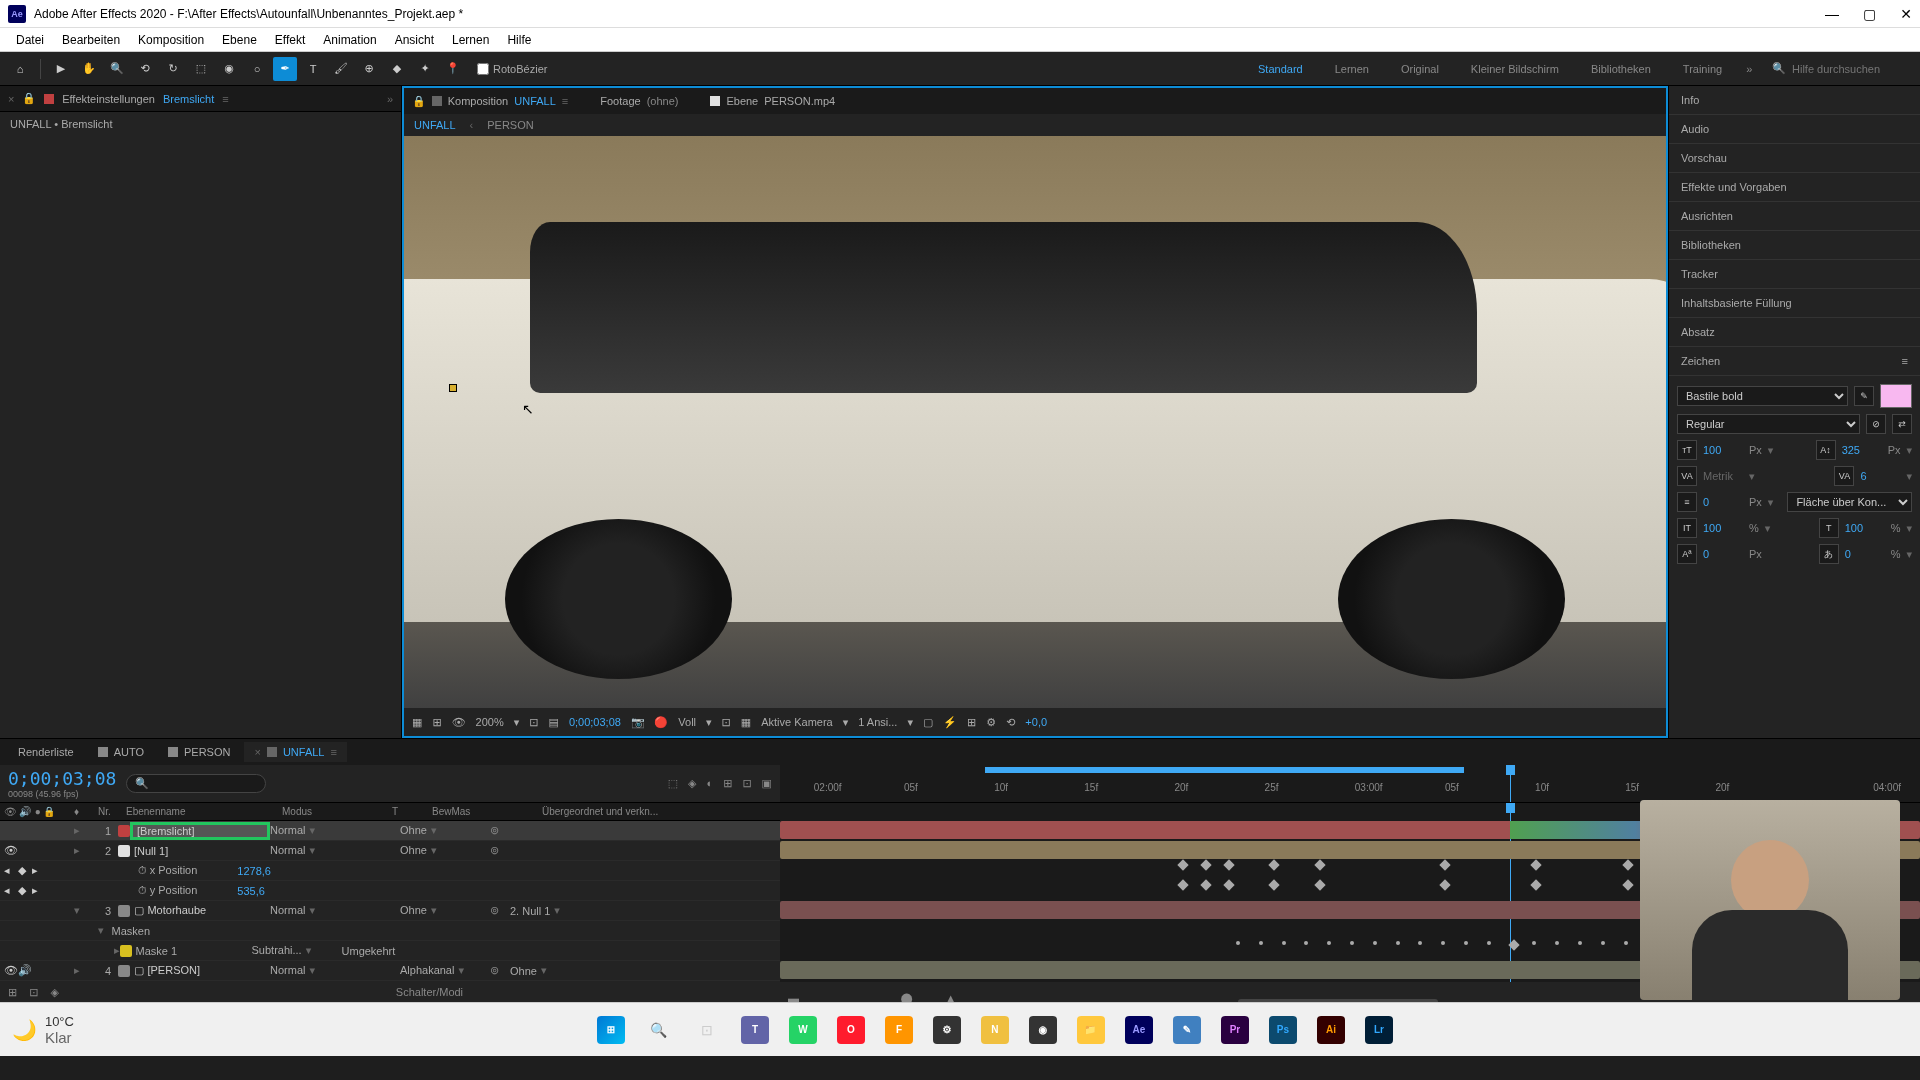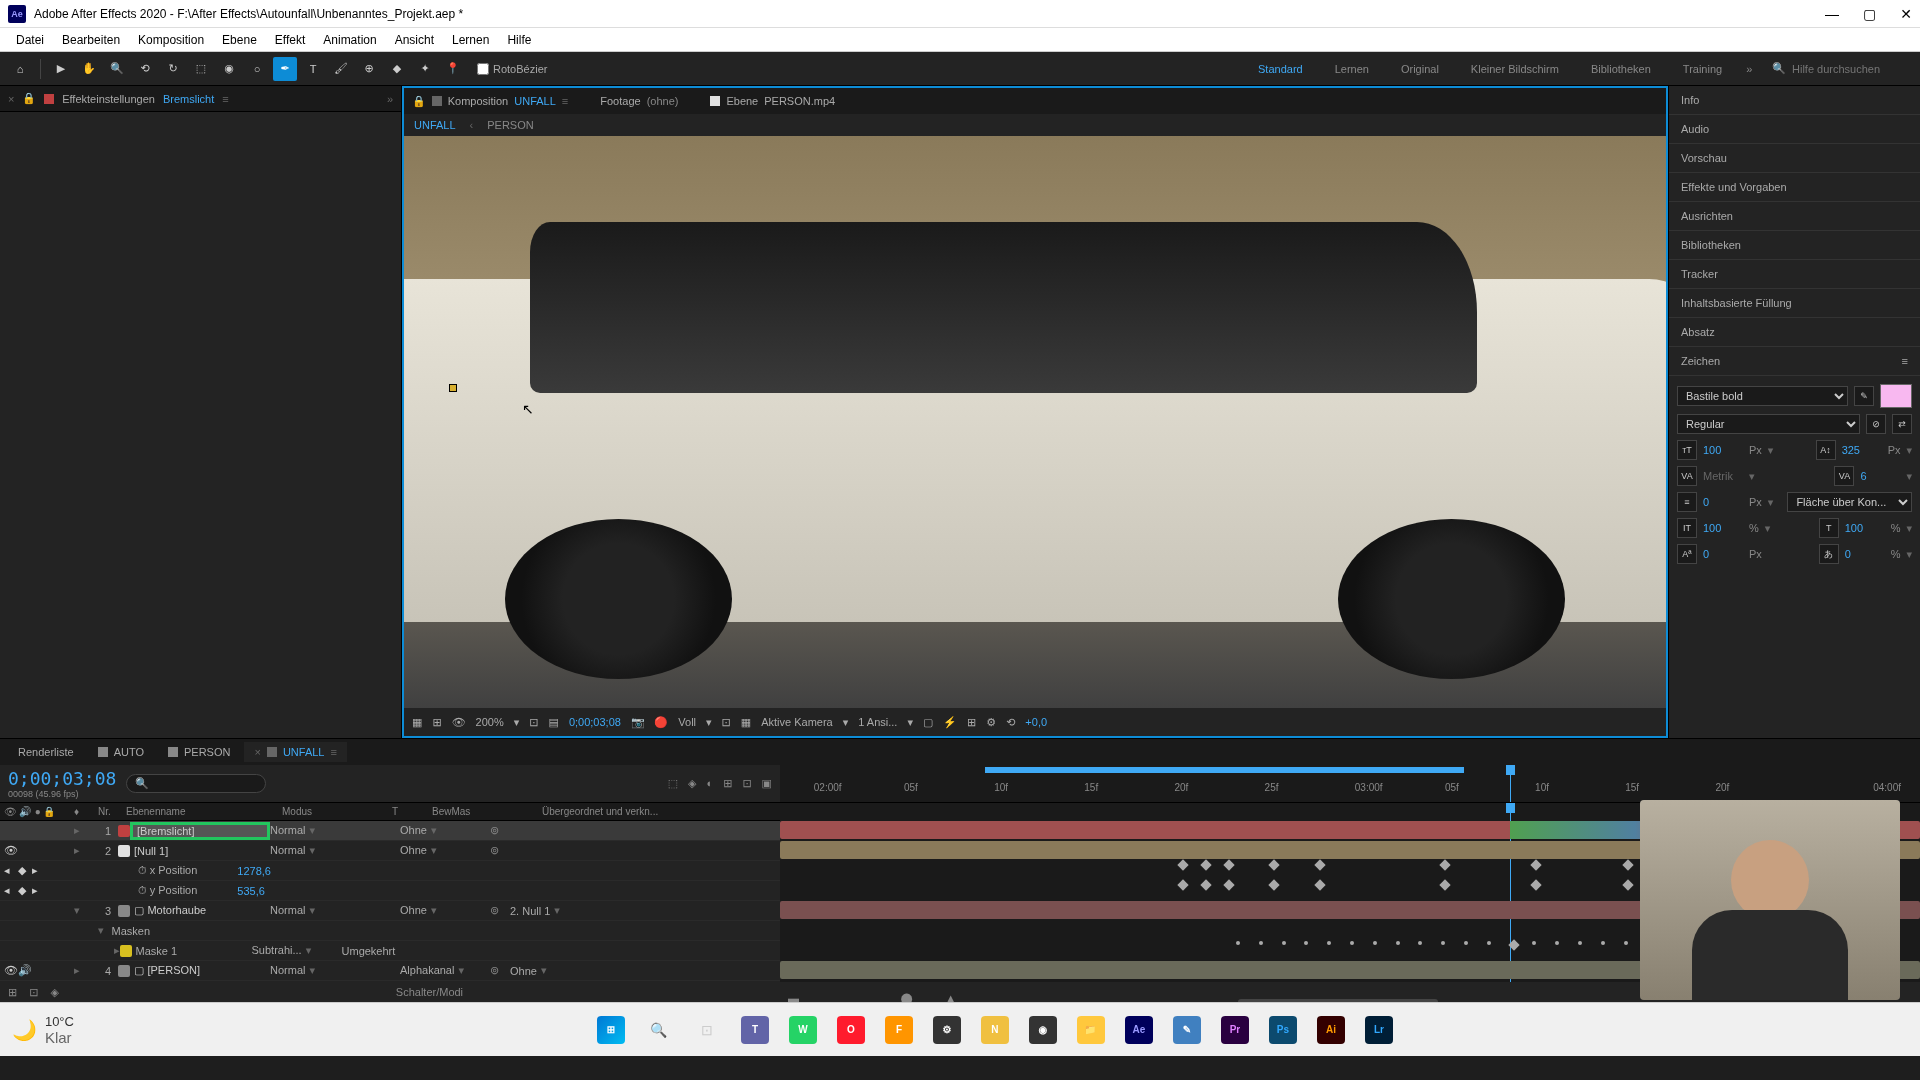--- a/index.html
+++ b/index.html
@@ -193,20 +193,21 @@
   <div class="left-panel">
     <div class="panel-tabs">
       <span style="color:#666">×</span>
       <span class="tab-pin">🔒</span>
       <span style="width:10px;height:10px;background:#c04040;display:inline-block"></span>
       <span class="tab-label">Effekteinstellungen</span>
       <span class="tab-active">Bremslicht</span>
       <span style="color:#666">≡</span>
       <span style="margin-left:auto;color:#666">»</span>
     </div>
+    <div class="panel-body">UNFALL • Bremslicht</div>
   </div>
 
   <div class="center-panel">
     <div class="comp-tabs">
       <div class="tab-group">
         <span style="color:#666">🔒</span>
         <span style="width:10px;height:10px;background:#666;display:inline-block"></span>
         <span class="ctab">Komposition</span>
         <span class="ctab active">UNFALL</span>
         <span style="color:#666">≡</span>

